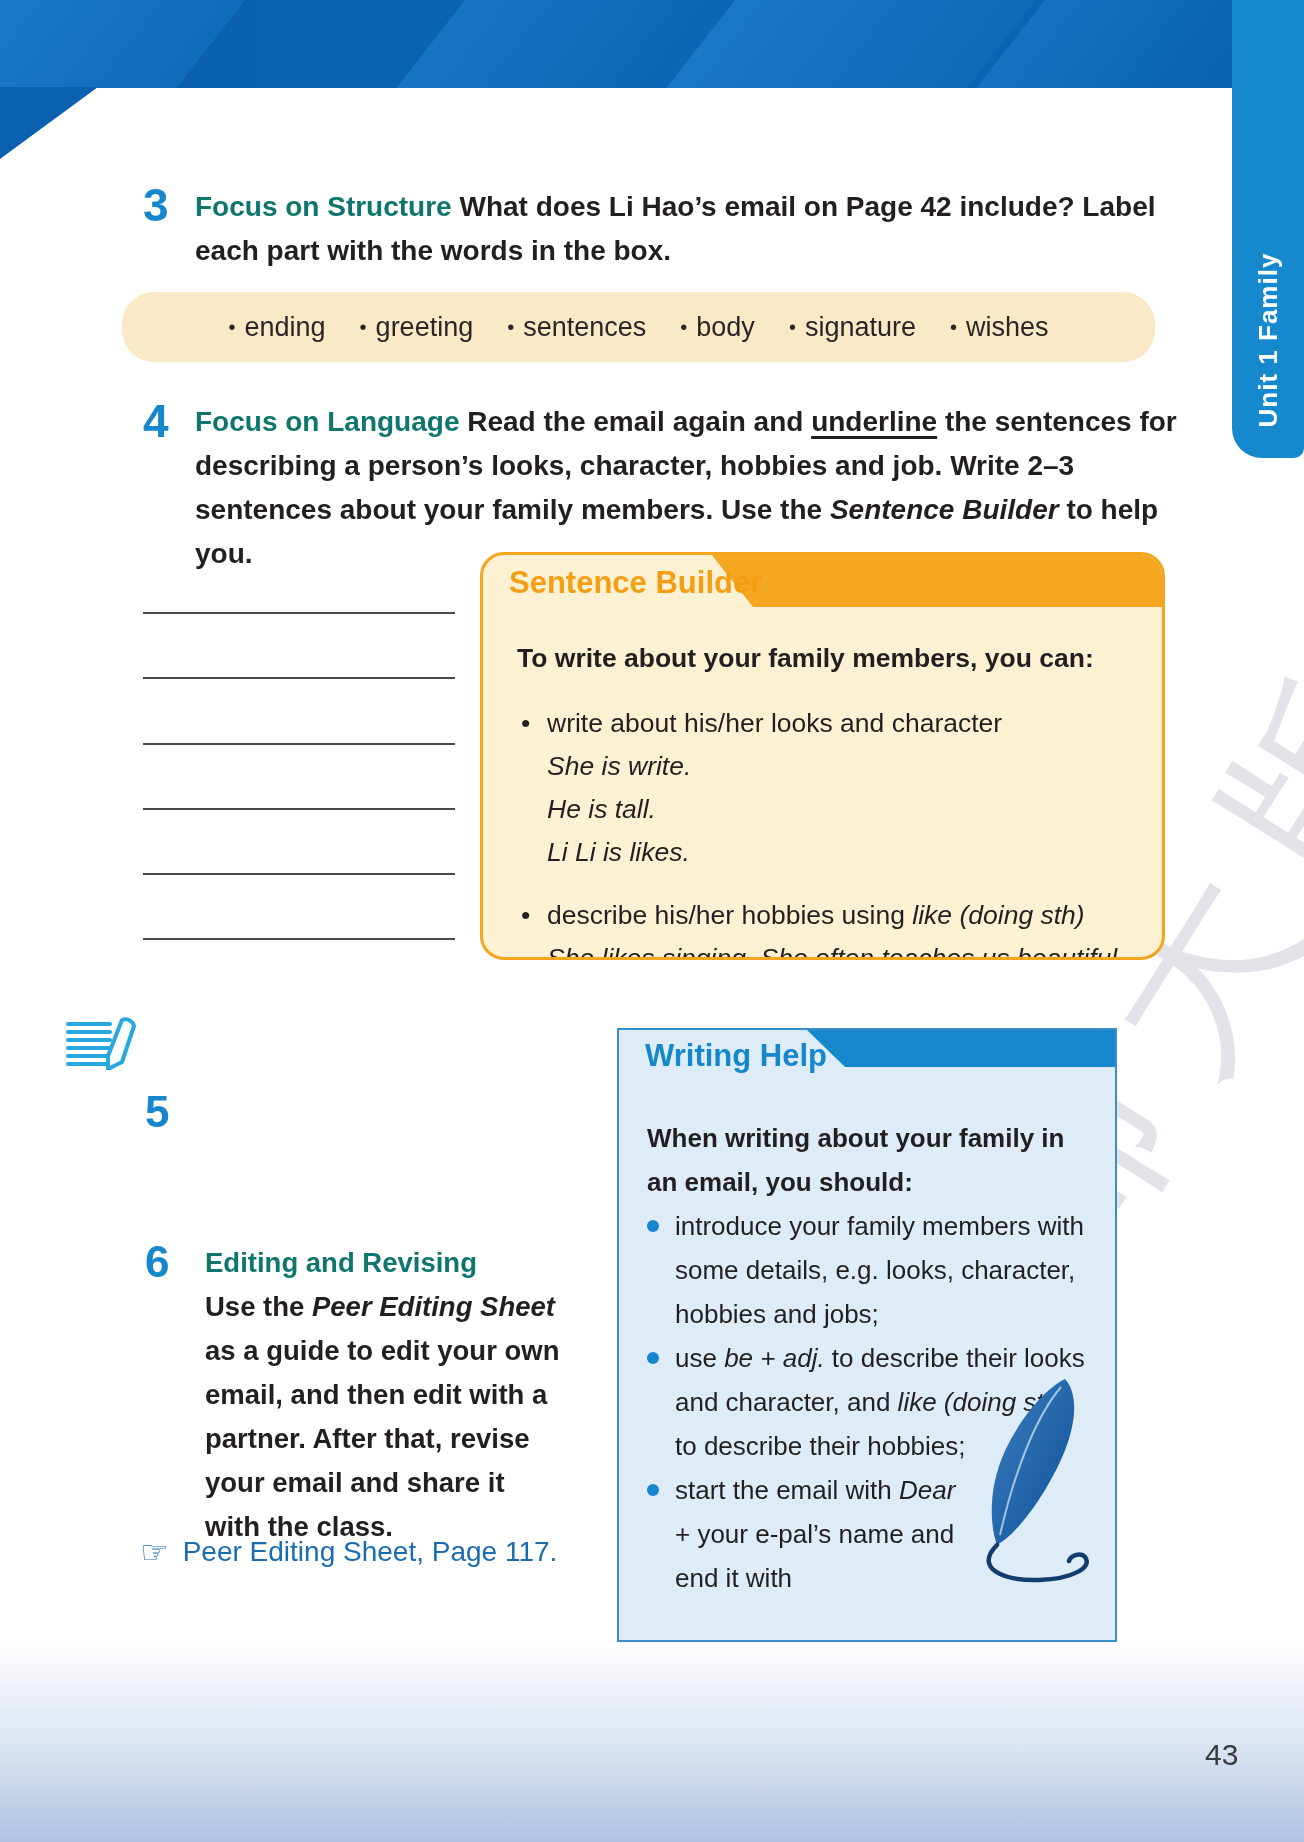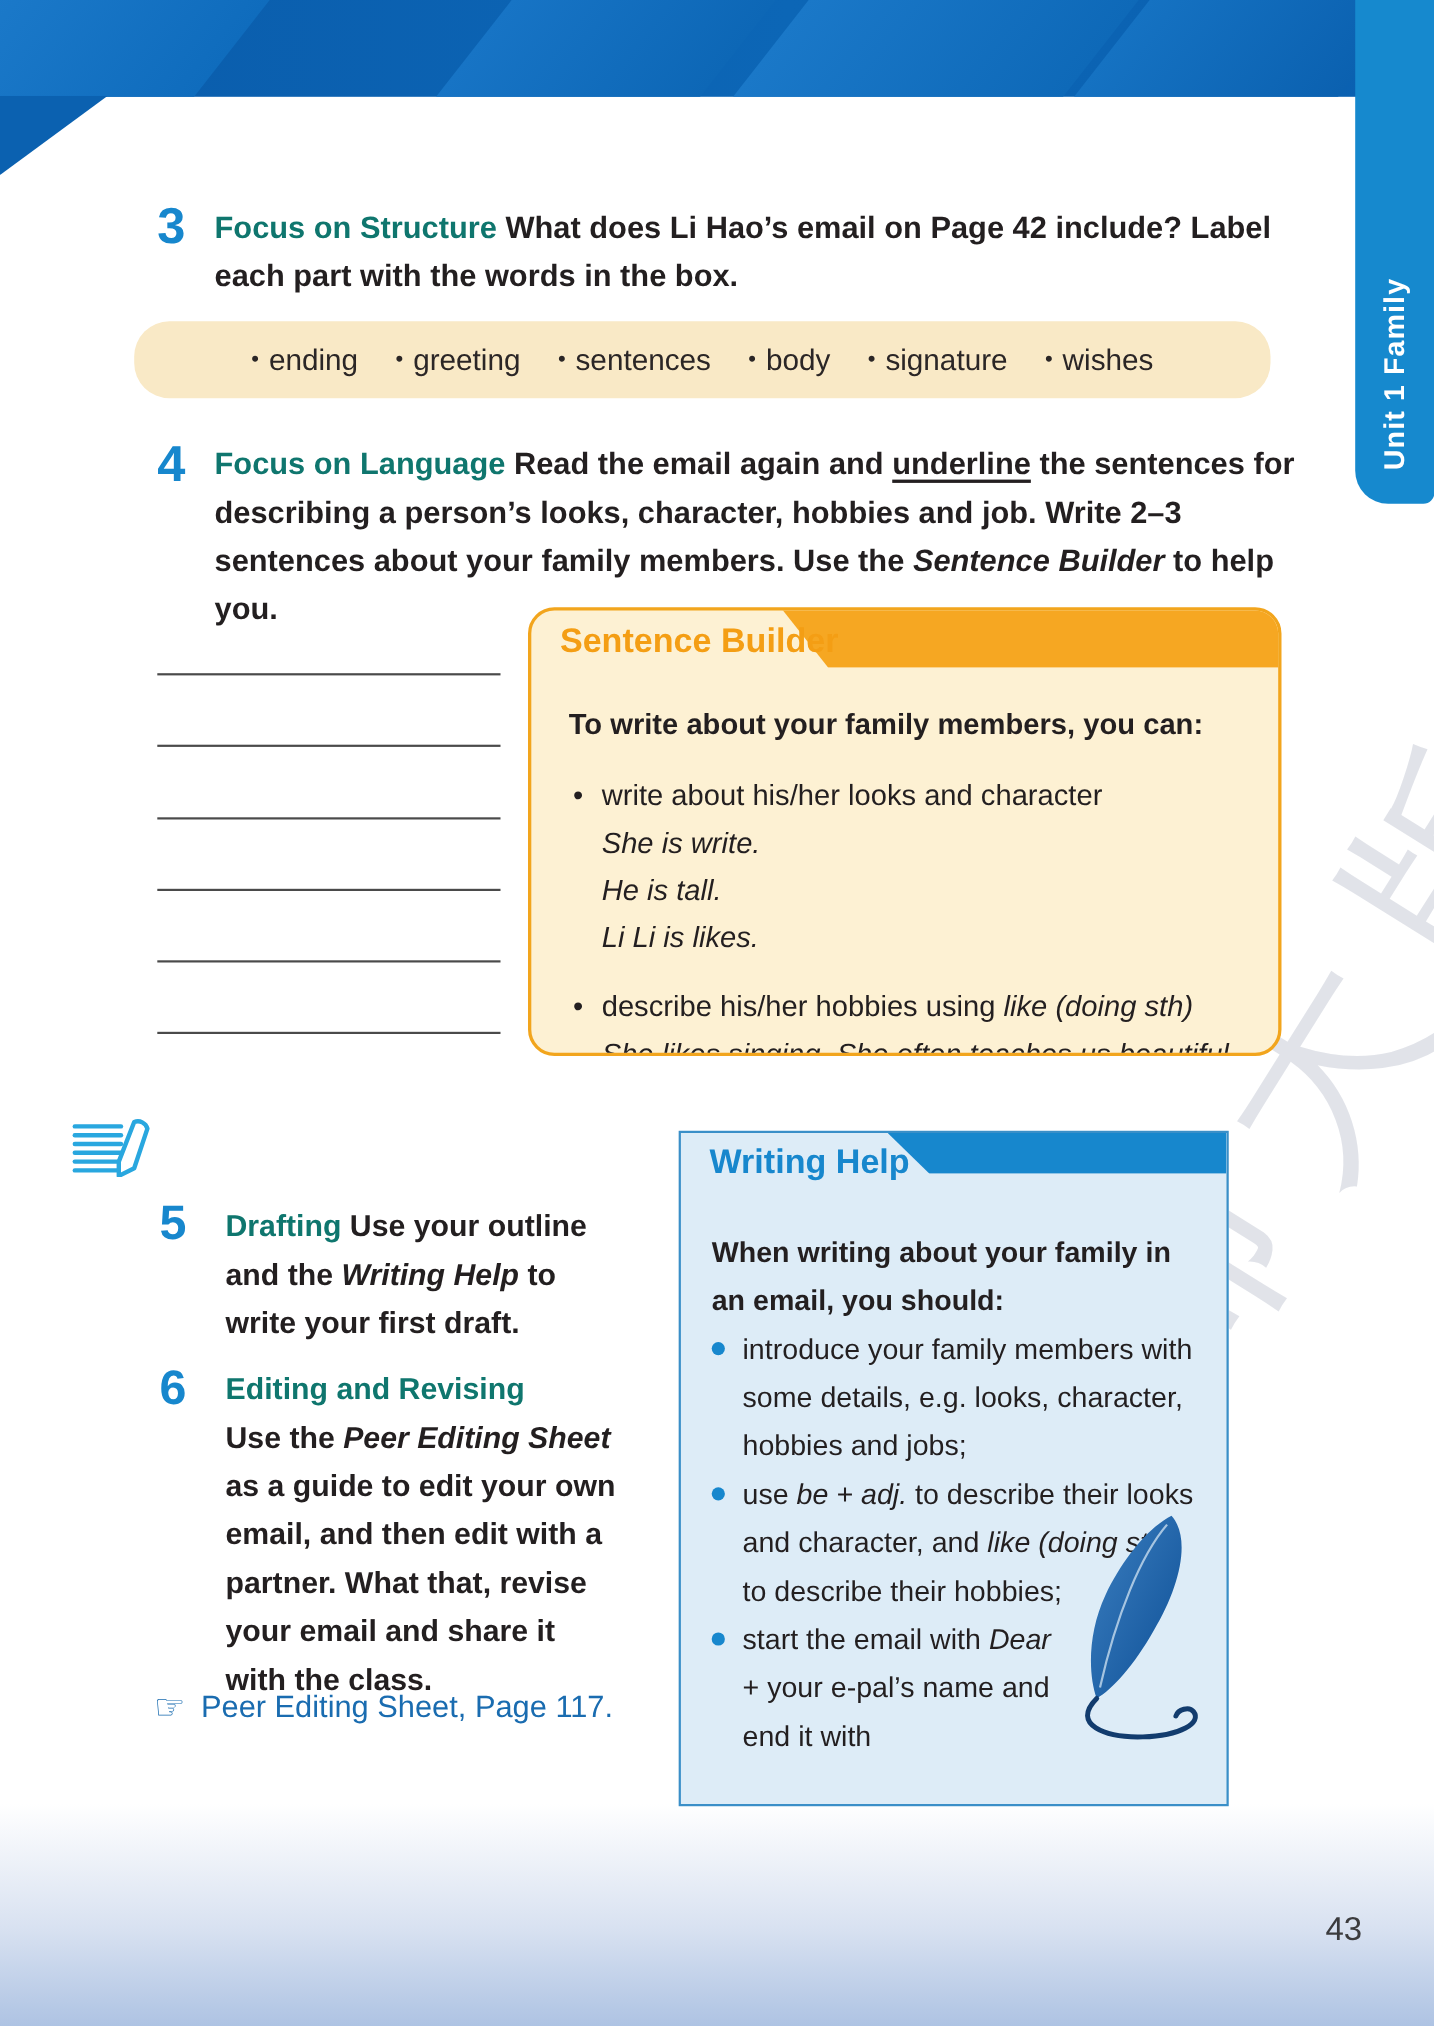--- a/index.html
+++ b/index.html
@@ -175,28 +175,25 @@
         <line x1="4" y1="32" x2="46" y2="32"></line>
         <line x1="4" y1="40" x2="46" y2="40"></line>
         <line x1="4" y1="48" x2="46" y2="48"></line>
         <line x1="4" y1="56" x2="46" y2="56"></line>
       </g>
       <path d="M44 48 L58 12 a9 9 0 0 1 12 6 L58 54 l-14 7 z" fill="#ffffff" stroke="#29a7df" stroke-width="4" stroke-linejoin="round"></path>
     </svg>
   </div>
 
   <div class="num" style="left:145px;top:1090px;font-size:44px;">5</div>
-  <div class="side-par" style="left:205px;top:1093px;width:360px;">
-    <span class="h-inline">Drafting</span><span> Use your outline and the </span><span class="bi">Writing Help</span><span> to write your first draft.</span>
-  </div>
 
   <div class="num" style="left:145px;top:1240px;font-size:44px;">6</div>
   <div class="side-par" style="left:205px;top:1241px;width:358px;">
     <span class="h-inline">Editing and Revising</span><br>
-    <span>Use the </span><span class="bi">Peer Editing Sheet</span><span> as a guide to edit your own email, and then edit with a partner. What that, revise your email and share it with the class.</span>
+    <span>Use the </span><span class="bi">Peer Editing Sheet</span><span> as a guide to edit your own email, and then edit with a partner. After that, revise your email and share it with the class.</span>
   </div>
 
   <div class="peer-link">
     <span class="hand">☞</span>
     <span>Peer Editing Sheet, Page 117.</span>
   </div>
 
   <div class="wh-box">
     <div class="wh-tab"></div>
     <div class="wh-title">Writing Help</div>

